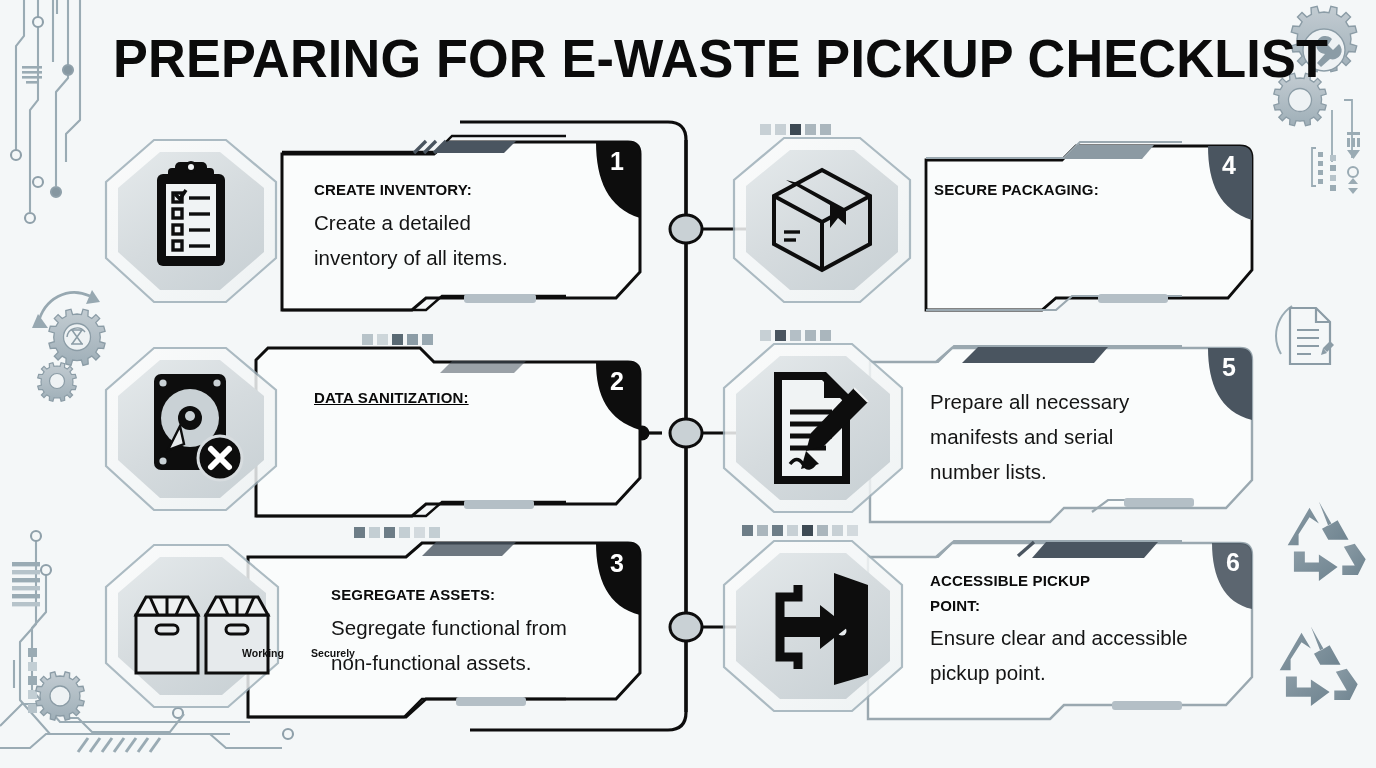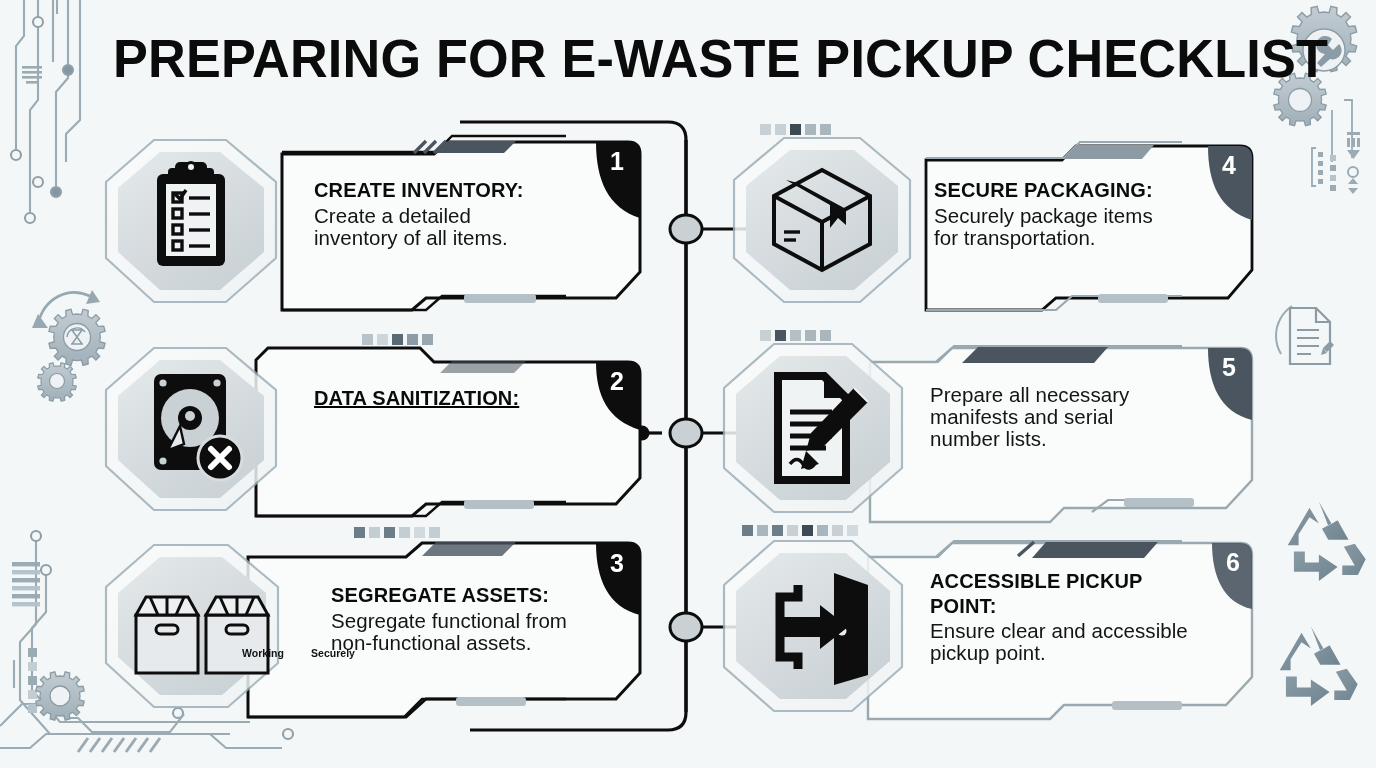--- a/index.html
+++ b/index.html
@@ -35,29 +35,29 @@
   .card { position:absolute; }
   .card .frame { position:absolute; left:0; top:0; }
   .card .octa  { position:absolute; left:0; top:0; }
 
   .card .txt {
     position:absolute;
     z-index:3;
   }
   .card .hd {
     font-weight:bold;
-    font-size:20px;
+    font-size:15px;
     line-height:24.5px;
     letter-spacing:0.15px;
     color:#0b0b0b;
     white-space:pre-line;
   }
   .card .bd {
     font-size:20.5px;
-    line-height:22px;
+    line-height:35px;
     letter-spacing:0.05px;
     color:#141414;
     white-space:pre-line;
     margin-top:2px;
   }
   .num {
     position:absolute;
     z-index:4;
     color:#ffffff;
     font-family:"Liberation Sans Narrow","Liberation Sans", sans-serif;
@@ -429,22 +429,20 @@
           <path d="M24,13 L72,39 L72,55 L64,48 L56,58 L56,35 L12,10 Z" fill="#0d0d0d"></path>
           <g stroke="#0d0d0d" stroke-width="3.4">
             <path d="M10,62 h16"></path>
               <path d="M10,70 h12"></path>
           </g>
         </g>
       </svg>
       <div class="num" style="left:502px; top:31px; width:30px;">4</div>
       <div class="txt" style="left:222px; top:56px; width:330px;">
         <div class="hd">SECURE PACKAGING:</div>
-        <div class="bd">Securely package items
-for transportation.</div>
       </div>
     </div>
 
     <div class="card" style="left:712px; top:330px; width:620px; height:200px;">
       <svg class="frame" width="620" height="200" viewBox="0 0 620 200">
         <path d="M158,32 L224,32 L240,18 L528,18 Q540,18 540,30 L540,150 L514,178 L352,178 L338,192 L158,192 Z" fill="#fafcfc" stroke="#9aa8b0" stroke-width="2.4"></path>
         <path d="M158,32 L226,32 L242,16 L470,16" fill="none" stroke="#9aa8b0" stroke-width="2.2"></path>
         <path d="M266,17 L396,17 L382,33 L250,33 Z" fill="#4a5560"></path>
         <path d="M380,182 L396,170 L470,170" fill="none" stroke="#9aa8b0" stroke-width="2.2"></path>
         <rect x="412" y="168" width="70" height="9" rx="3" fill="#b4bfc6"></rect>

